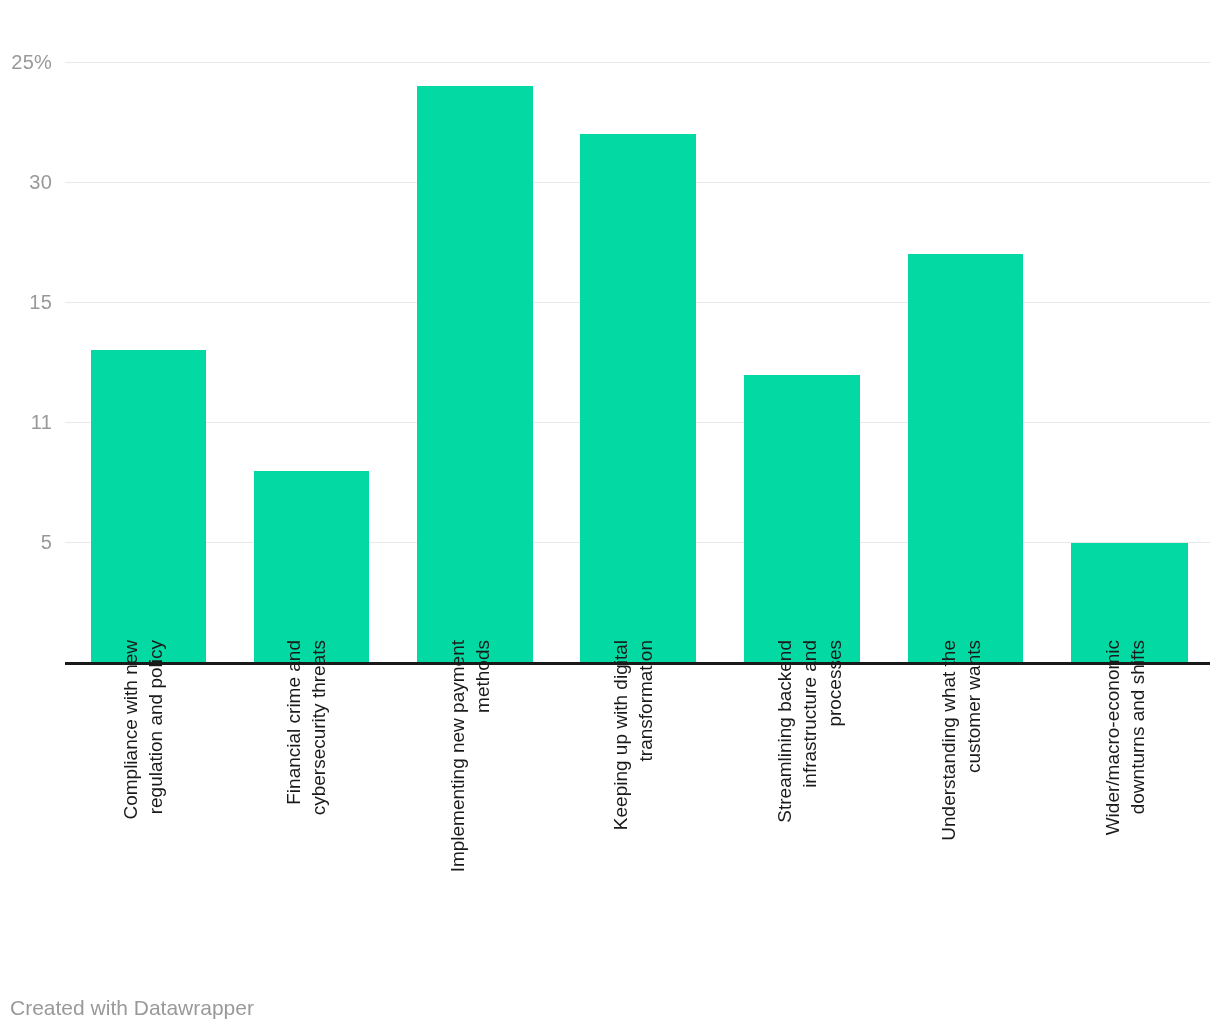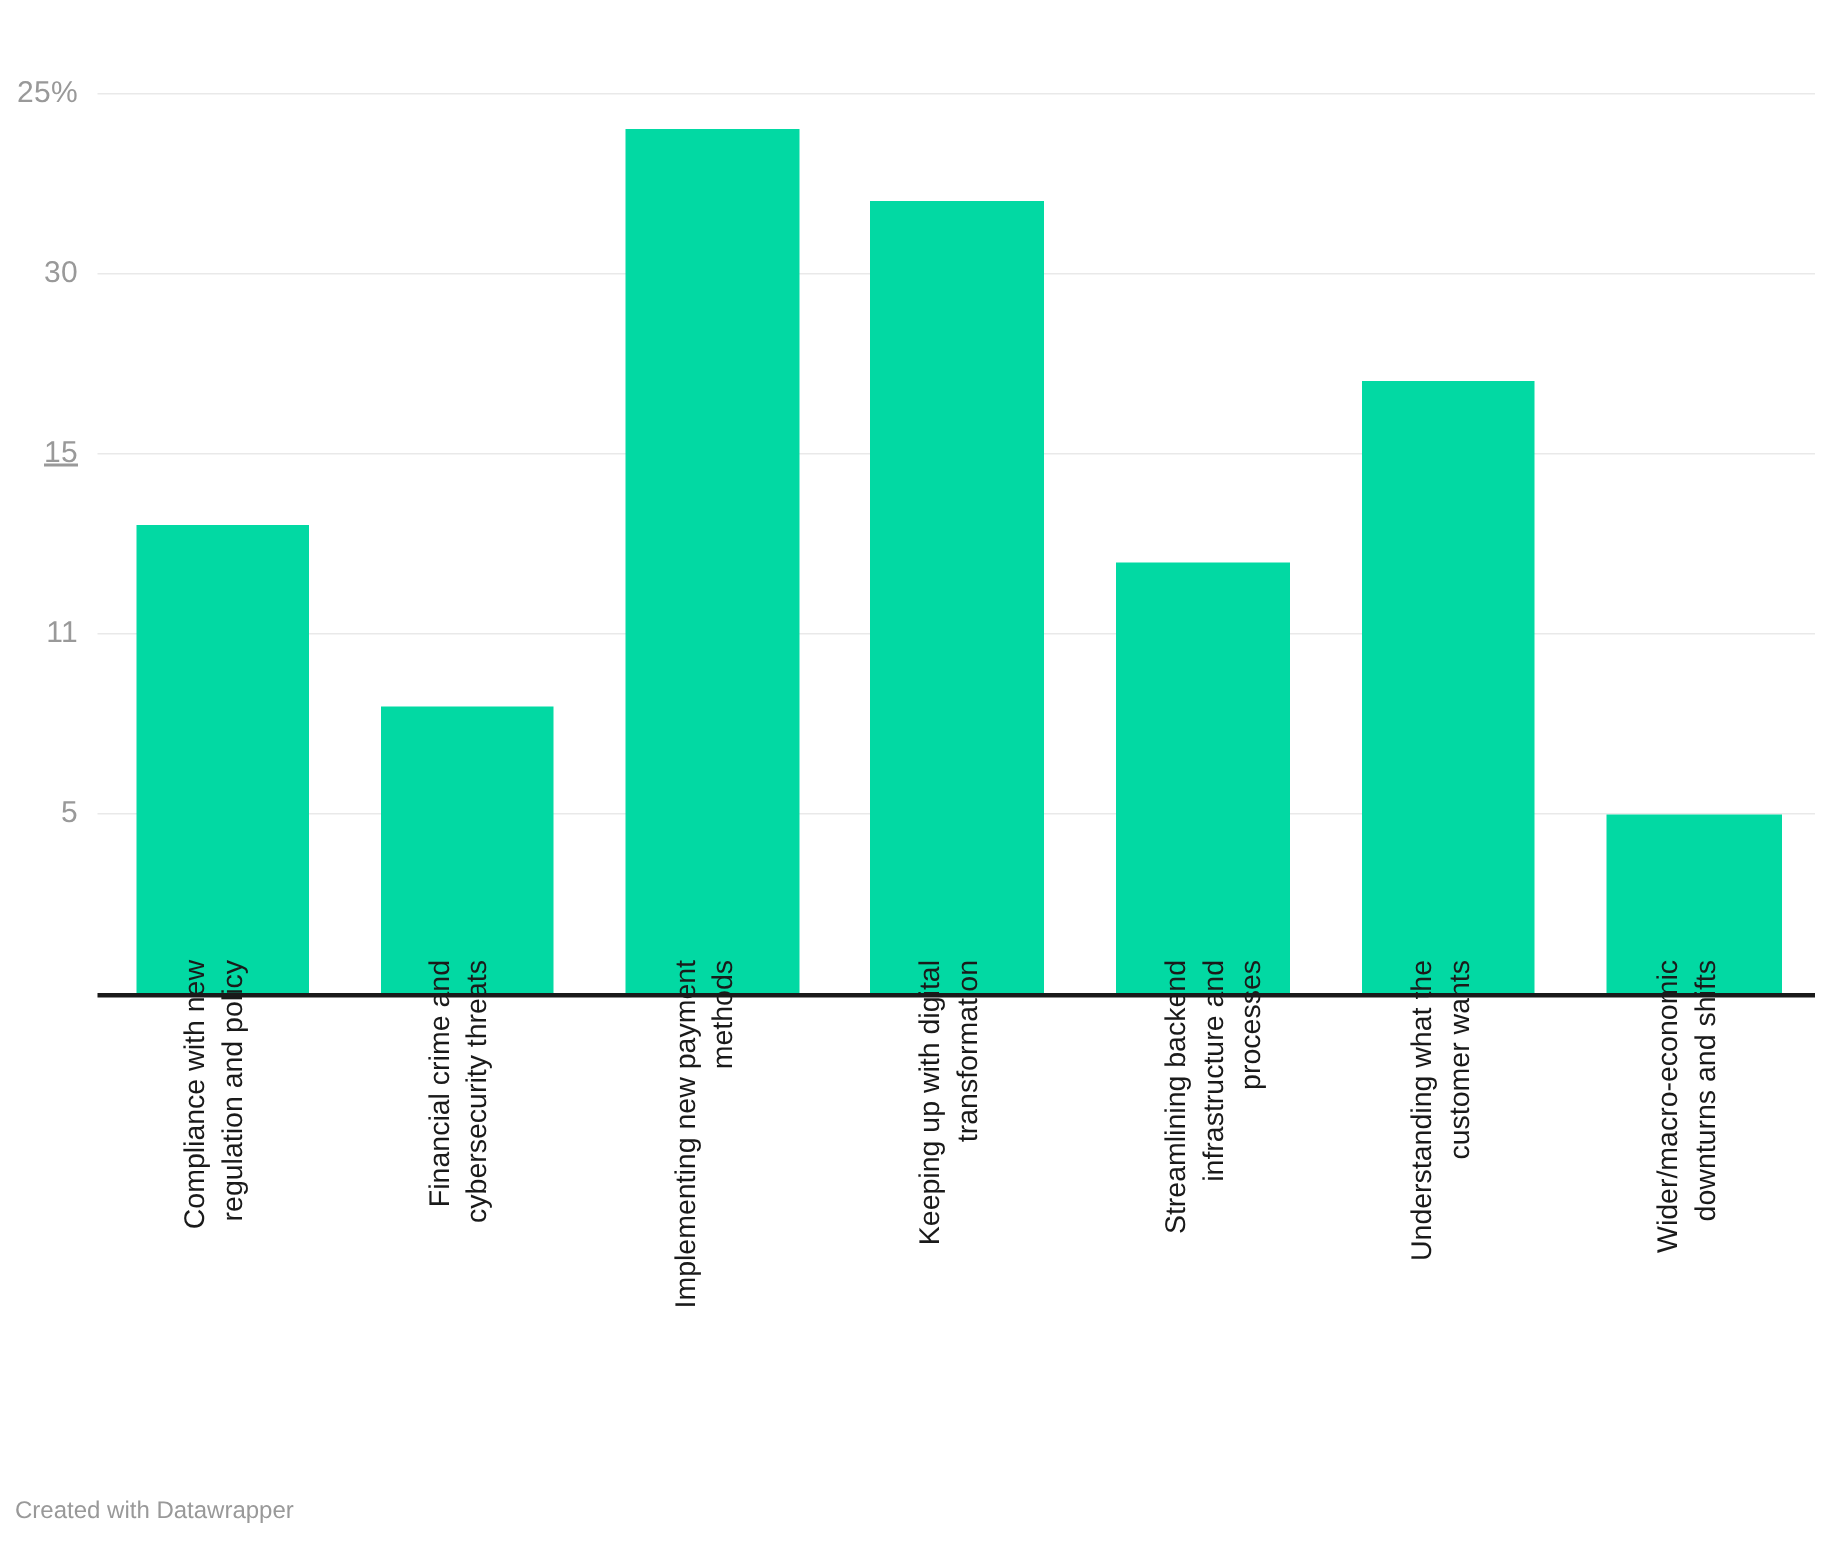--- a/index.html
+++ b/index.html
@@ -95,41 +95,41 @@
     color: #1a1a1a;
     white-space: nowrap;
   }
   .xlabel-inner .ln { display: block; }
 
   
   .footer {
     position: absolute;
     left: 10px;
     top: 997px;
-    font-size: 16px;
+    font-size: 21px;
     line-height: 22px;
     color: #999999;
   }
 </style>
 </head>
 <body>
 
 <div id="chart-root">
 
   <div class="plot-area">
 
     <div class="gridline" style="top: 37px; background: rgb(233, 233, 233);"></div>
     <div class="gridline" style="top: 157px; background: rgb(233, 233, 233);"></div>
     <div class="gridline" style="top: 277px; background: rgb(233, 233, 233);"></div>
     <div class="gridline" style="top: 397px; background: rgb(233, 233, 233);"></div>
     <div class="gridline" style="top: 517px; background: rgb(233, 233, 233);"></div>
 
     <div class="ytick-label" style="top: 27px; color: rgb(153, 153, 153);">25%</div>
     <div class="ytick-label" style="top: 147px; color: rgb(153, 153, 153);">30</div>
-    <div class="ytick-label" style="top: 267px; color: rgb(153, 153, 153); text-decoration: underline;">15</div>
+    <div class="ytick-label" style="top: 267px; color: rgb(153, 153, 153);">15</div>
     <div class="ytick-label" style="top: 387px; color: rgb(153, 153, 153);">11</div>
     <div class="ytick-label" style="top: 507px; color: rgb(153, 153, 153);">5</div>
 
     <div class="bar" style="left: 91px; width: 115px; height: 312.52px; top: 325.48px; background: rgb(2, 217, 163);"></div>
     <div class="bar" style="left: 254px; width: 115px; height: 192.32px; top: 445.68px; background: rgb(2, 217, 163);"></div>
     <div class="bar" style="left: 417px; width: 116px; height: 576.96px; top: 61.04px; background: rgb(2, 217, 163);"></div>
     <div class="bar" style="left: 580px; width: 116px; height: 528.88px; top: 109.12px; background: rgb(2, 217, 163);"></div>
     <div class="bar" style="left: 744px; width: 116px; height: 288.48px; top: 349.52px; background: rgb(2, 217, 163);"></div>
     <div class="bar" style="left: 908px; width: 115px; height: 408.68px; top: 229.32px; background: rgb(2, 217, 163);"></div>
     <div class="bar" style="left: 1071px; width: 117px; height: 120.2px; top: 517.8px; background: rgb(2, 217, 163);"></div>

